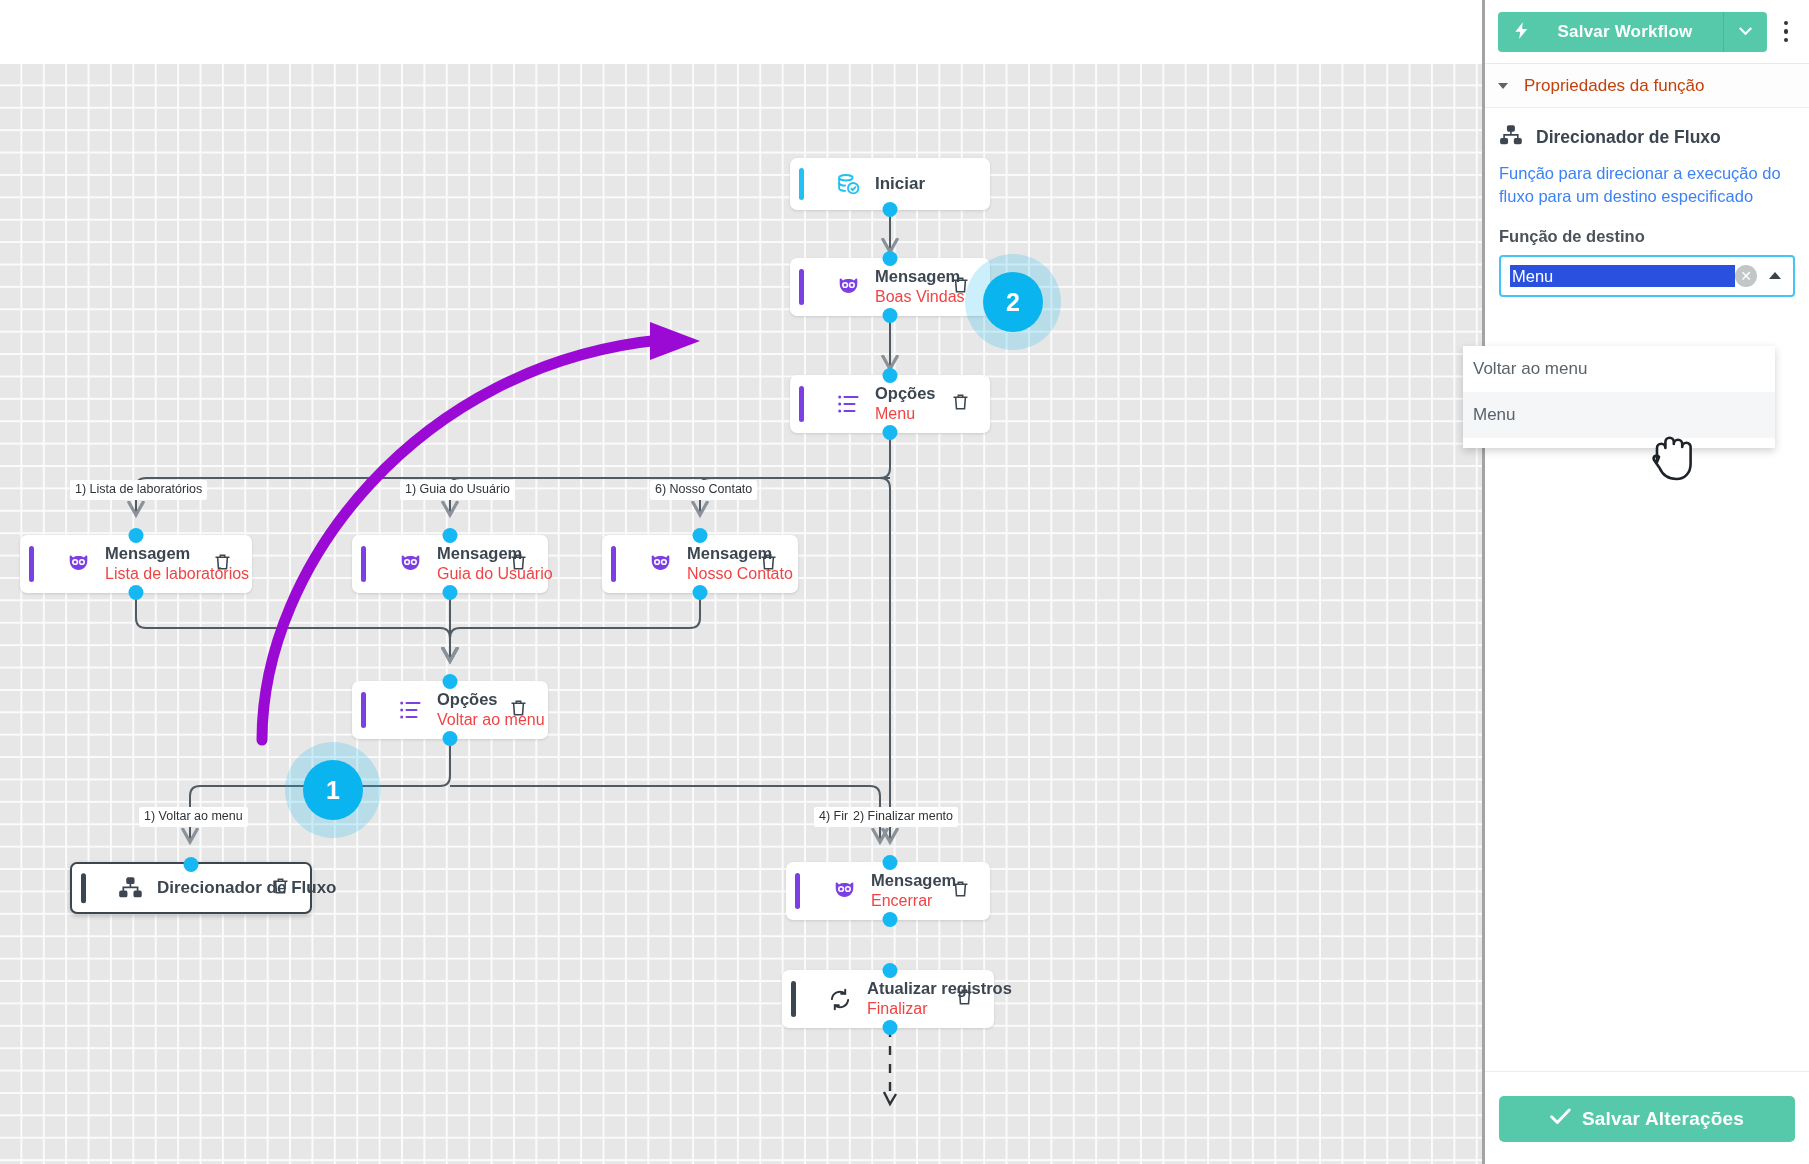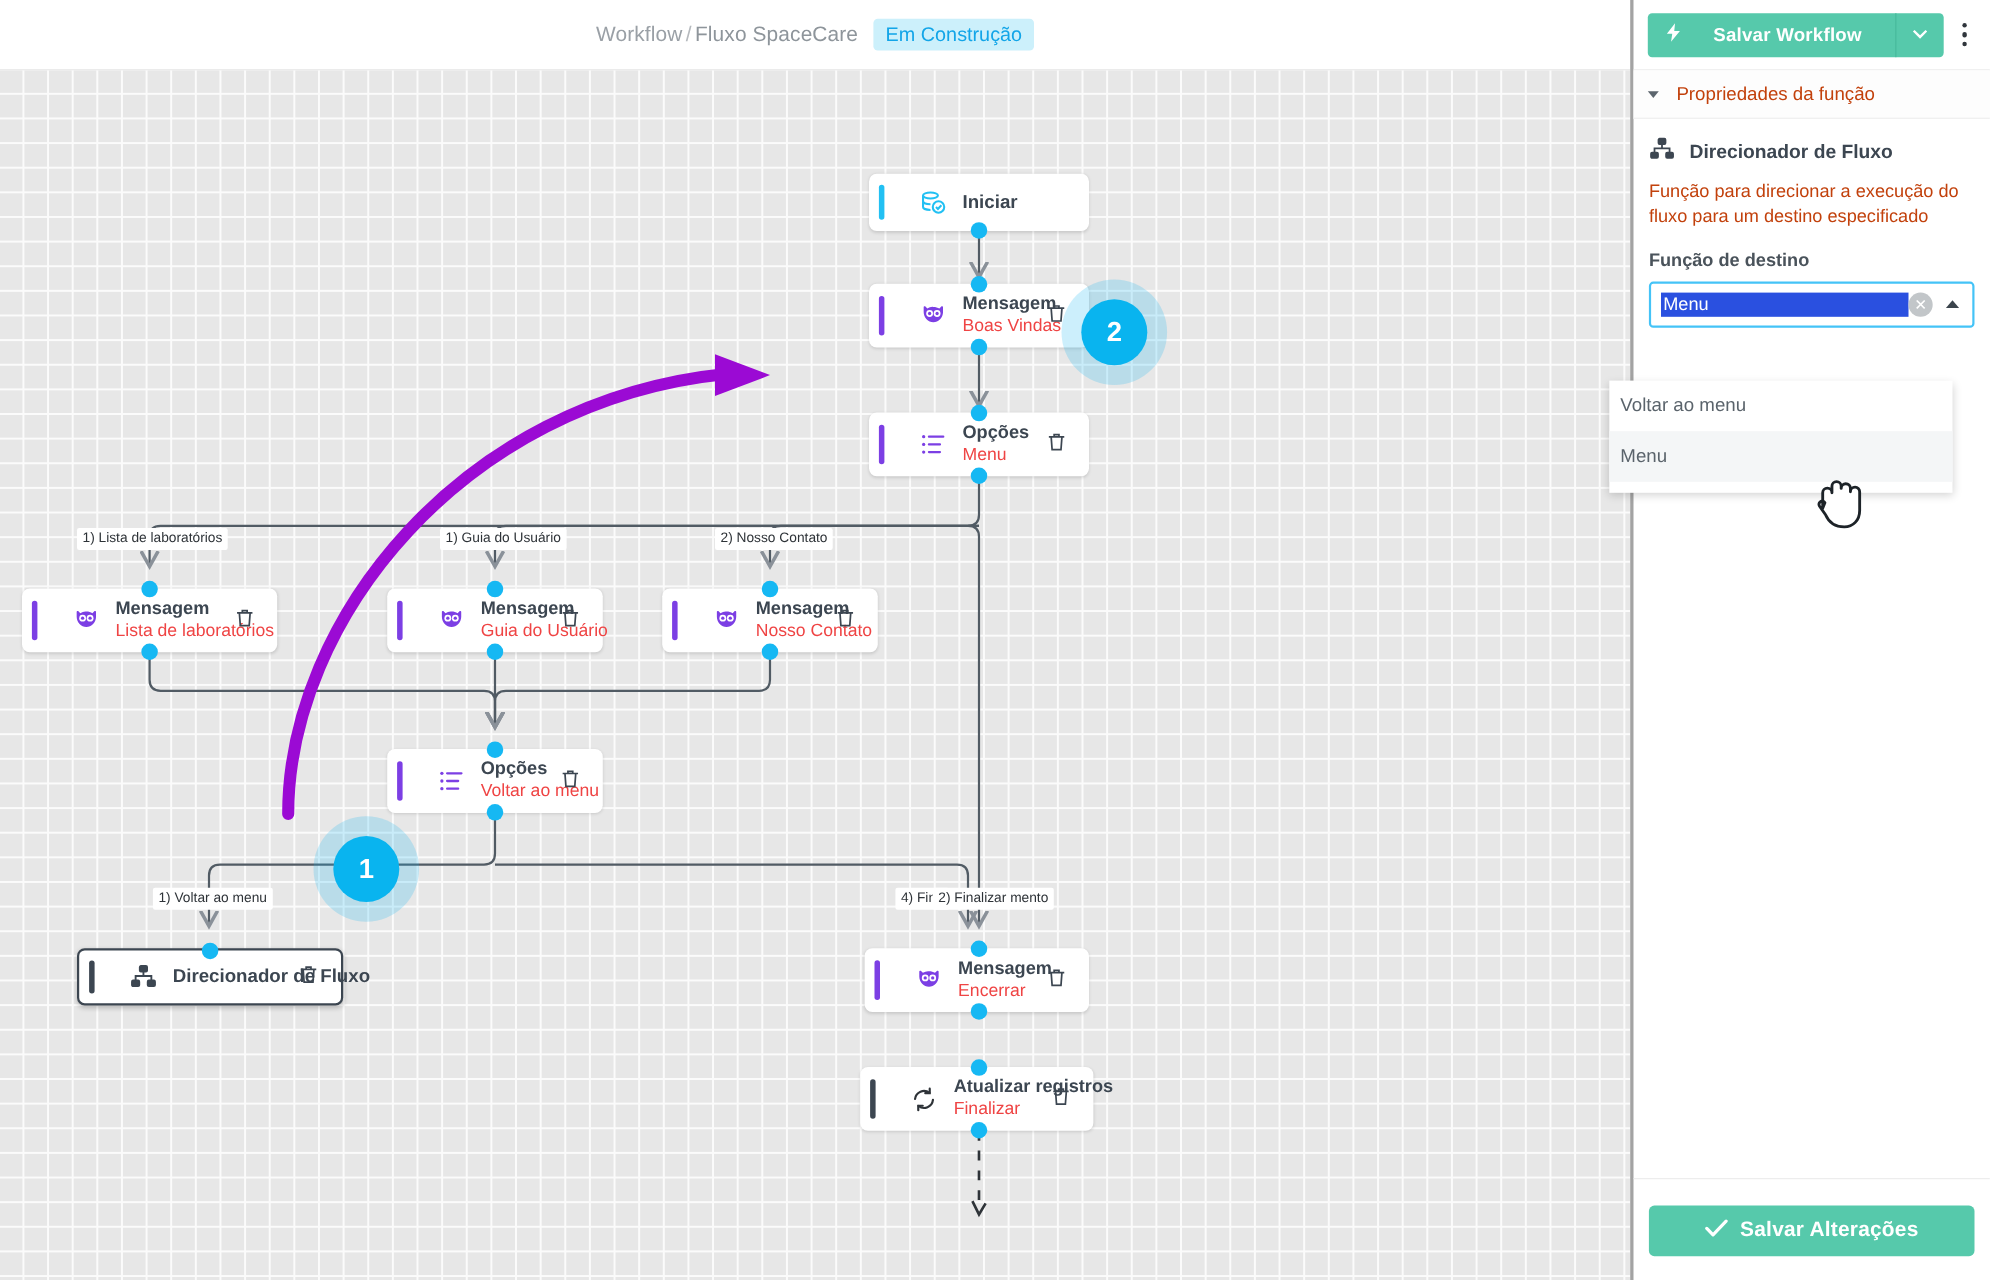--- a/index.html
+++ b/index.html
@@ -134,21 +134,21 @@
   }
   .panel-sec .tri {
     width: 0; height: 0; border-left: 5.5px solid transparent;
     border-right: 5.5px solid transparent; border-top: 6.5px solid #5c656d;
   }
   .panel-sec .lbl { font-size: 17px; color: #c2410c; }
 
   .panel-body { padding: 16px 14px 0 14px; }
   .fn-head { display: flex; align-items: center; gap: 13px; margin-bottom: 11px; }
   .fn-head .ttl { font-size: 17.5px; font-weight: bold; color: #3c4651; }
-  .fn-desc { font-size: 16.5px; line-height: 1.42; color: #c2410c; margin-bottom: 18px; }
+  .fn-desc { font-size: 16.5px; line-height: 1.42; color: #3b82f6; margin-bottom: 18px; }
   .fld-label { font-size: 16.5px; font-weight: bold; color: #4a535b; margin-bottom: 9px; }
 
   .combo {
     position: relative; height: 42px; border: 2px solid #44c3f7; border-radius: 4px;
     display: flex; align-items: center; padding: 0 8px 0 9px; background: #fff;
   }
   .combo .val {
     flex: 1 1 auto; font-size: 16.5px; color: #fff; background: #2a50e0;
     padding: 1px 2px; line-height: 1.25; align-self: center;
   }
@@ -186,28 +186,20 @@
   }
 
   
   .cursor { position: absolute; left: 1643px; top: 422px; z-index: 40; }
 </style>
 </head>
 <body>
 
 <div id="app">
 
-  <div class="topbar">
-    <div class="breadcrumb">
-      <div class="bc-text">
-        <span>Workflow</span><span class="bc-sep">/</span><span class="bc-name">Fluxo SpaceCare</span>
-      </div>
-      <div class="badge-status">Em Construção</div>
-    </div>
-  </div>
 
   <div class="canvas">
 
     <svg class="edges" viewBox="0 0 1482 1100">
       <defs>
         <marker id="ar" markerWidth="9" markerHeight="9" refX="6" refY="4.5" orient="auto">
           <path d="M0,0.6 L7,4.5 L0,8.4" fill="none" stroke="#8a9199" stroke-width="1.6"></path>
         </marker>
         <marker id="pa" markerWidth="5" markerHeight="5" refX="2.6" refY="2.5" orient="auto">
           <path d="M0,0 L5,2.5 L0,5 z" fill="#9b0ad4"></path>
@@ -237,21 +229,21 @@
       <path d="M890,964 L890,1028" stroke="#2e3338" stroke-width="2.4" fill="none" stroke-dasharray="9 9"></path>
       <path d="M884,1028 L890,1040 L896,1030" stroke="#2e3338" stroke-width="2.4" fill="none"></path>
 
       <path d="M262,676 C262,500 420,300 660,276" stroke="#9b0ad4" stroke-width="11" fill="none" stroke-linecap="round"></path>
       <path d="M650,258 L700,277 L650,296" fill="#9b0ad4"></path>
     </svg>
 
     <div>
       <div class="elabel" style="left:70px;top:416px;">1) Lista de laboratórios</div>
       <div class="elabel" style="left:400px;top:416px;">1) Guia do Usuário</div>
-      <div class="elabel" style="left:650px;top:416px;">2) Nosso Contato</div>
+      <div class="elabel" style="left:650px;top:416px;">6) Nosso Contato</div>
       <div class="elabel" style="left:139px;top:743px;">1) Voltar ao menu</div>
       <div class="elabel" style="left:814px;top:743px;">4) Fina</div>
       <div class="elabel" style="left:848px;top:743px;">2) Finalizar mento</div>
     </div>
 
     <div class="node start oneline" style="left:790px;top:94px;width:200px;height:52px;">
       <span class="accent"></span>
       <span class="nicon">
         <svg width="25" height="25" viewBox="0 0 24 24" fill="none" stroke="#22c0f3" stroke-width="1.8">
           <ellipse cx="9.5" cy="5.5" rx="6.5" ry="2.6"></ellipse>

